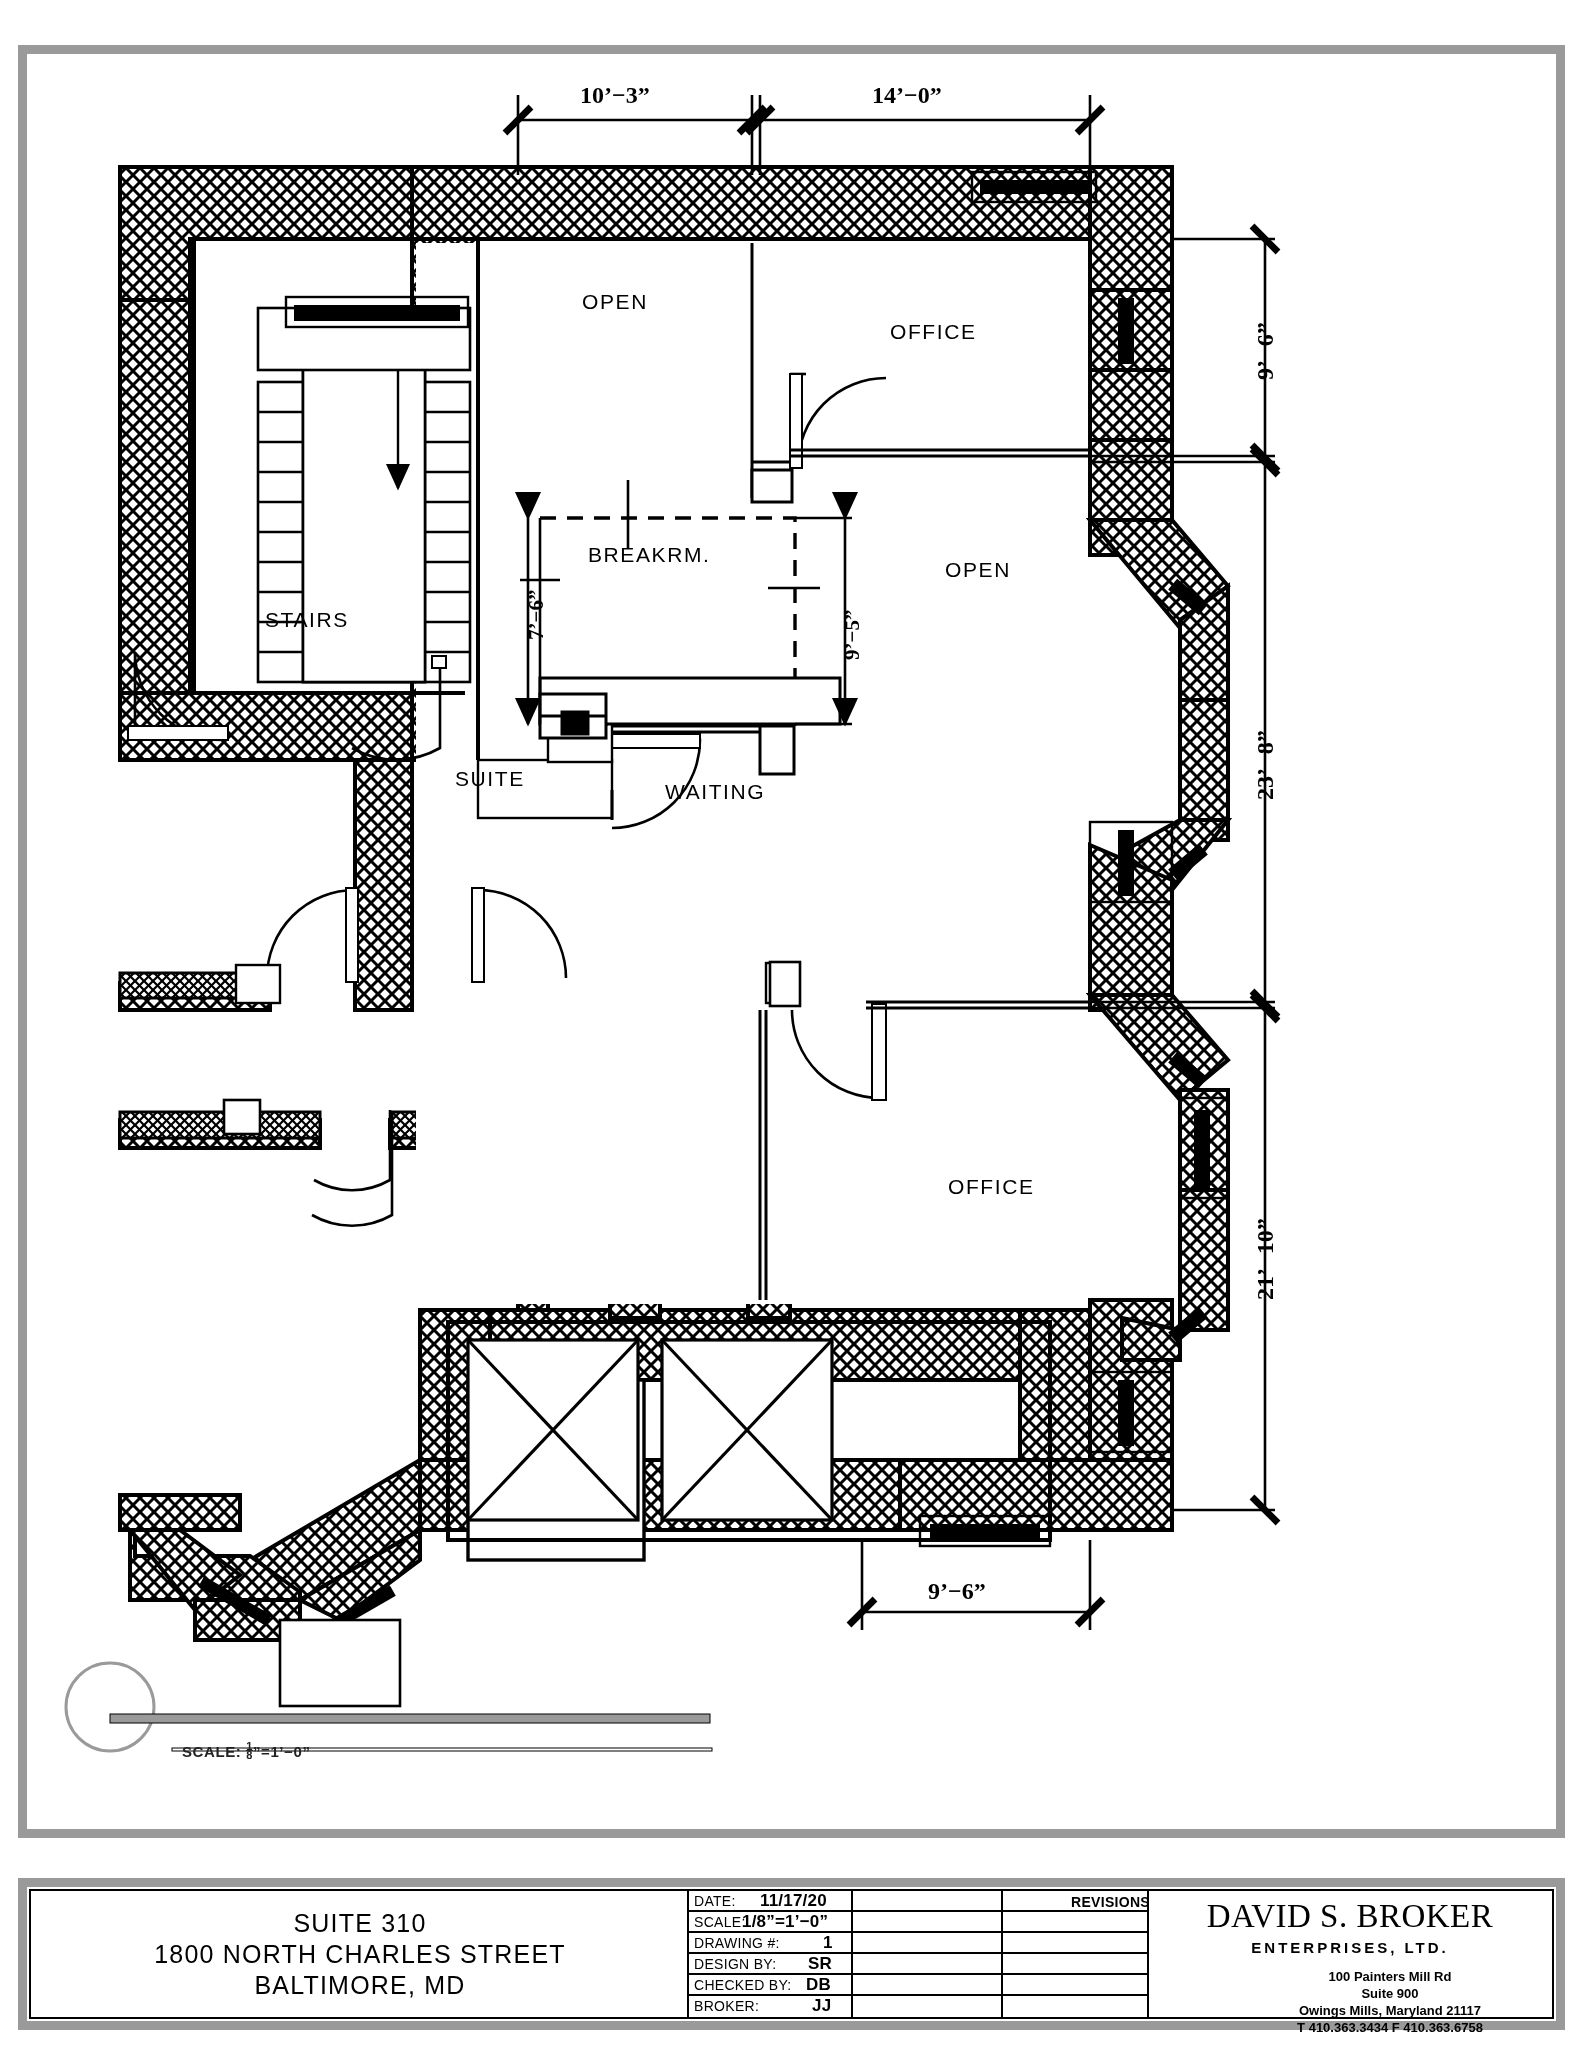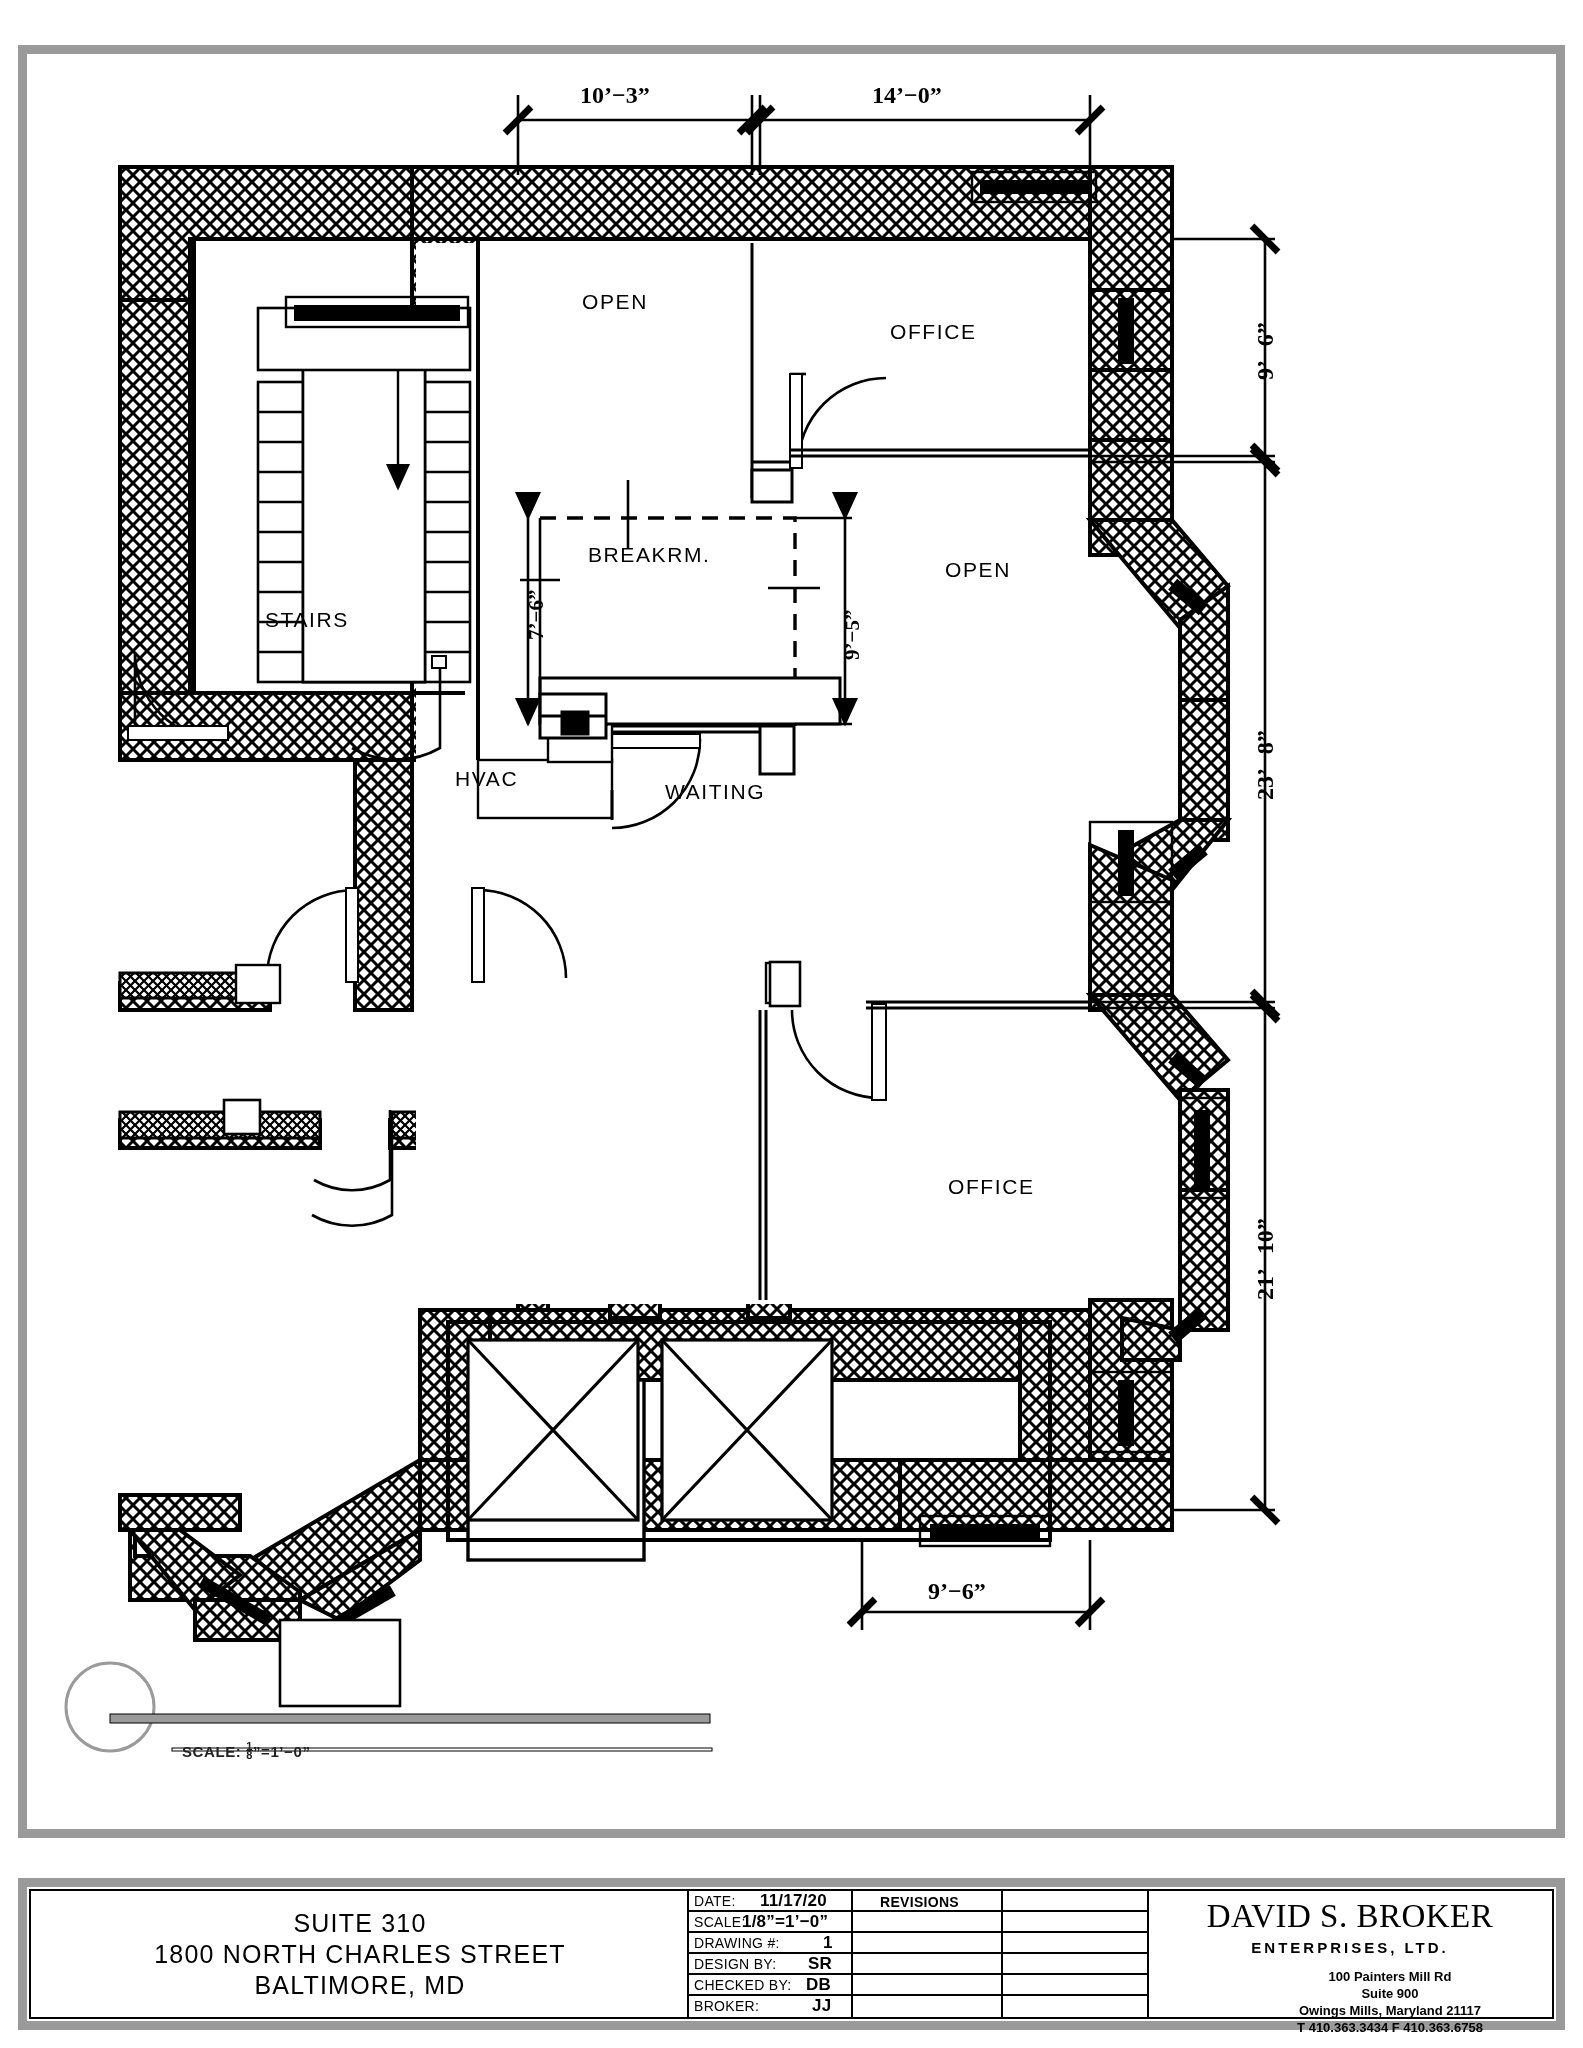--- a/index.html
+++ b/index.html
@@ -412,21 +412,21 @@
       <rect x="110" y="1714" width="600" height="9" fill="#9a9a9a"></rect>
       <rect x="172" y="1748" width="540" height="3" fill="#ffffff"></rect>
     </g>
   </svg>
 
   <div class="pl-label" style="left:582px; top:290px;">OPEN</div>
   <div class="pl-label" style="left:890px; top:320px;">OFFICE</div>
   <div class="pl-label" style="left:265px; top:608px;">STAIRS</div>
   <div class="pl-label" style="left:588px; top:543px;">BREAKRM.</div>
   <div class="pl-label" style="left:945px; top:558px;">OPEN</div>
-  <div class="pl-label" style="left:455px; top:767px;">HVAC</div>
+  <div class="pl-label" style="left:455px; top:767px;">SUITE</div>
   <div class="pl-label" style="left:665px; top:780px;">WAITING</div>
   <div class="pl-label" style="left:948px; top:1175px;">OFFICE</div>
 
   <div class="dim-label" style="left:580px; top:82px;">10’−3”</div>
   <div class="dim-label" style="left:872px; top:82px;">14’−0”</div>
 
   <div class="dim-label vert" style="left:1252px; top:380px;">9’−6”</div>
   <div class="dim-label vert" style="left:1252px; top:800px;">23’−8”</div>
   <div class="dim-label vert" style="left:1252px; top:1300px;">21’−10”</div>
 
@@ -477,21 +477,21 @@
   <div class="tb-text tb-lbl" style="left:694px; top:1977px;">CHECKED BY:</div>
   <div class="tb-text tb-lbl" style="left:694px; top:1998px;">BROKER:</div>
 
   <div class="tb-text tb-val" style="left:760px; top:1891px;">11/17/20</div>
   <div class="tb-text tb-val" style="left:742px; top:1912px;">1/8”=1’−0”</div>
   <div class="tb-text tb-val" style="left:823px; top:1933px;">1</div>
   <div class="tb-text tb-val" style="left:808px; top:1954px;">SR</div>
   <div class="tb-text tb-val" style="left:806px; top:1975px;">DB</div>
   <div class="tb-text tb-val" style="left:812px; top:1996px;">JJ</div>
 
-  <div class="tb-text tb-rev" style="left:880px; top:1894px; width:270px; text-align:left;">REVISIONS</div>
+  <div class="tb-text tb-rev" style="left:880px; top:1894px; width:270px; text-align:right;">REVISIONS</div>
 
   <div style="position:absolute; left:1150px; top:1898px; width:400px;">
     <div class="brand-name">DAVID S. BROKER</div>
     <div class="brand-sub" style="margin-top:4px;">ENTERPRISES, LTD.</div>
     <div class="brand-addr" style="margin-top:12px;">
       <div>100 Painters Mill Rd</div>
       <div>Suite 900</div>
       <div>Owings Mills, Maryland 21117</div>
       <div>T 410.363.3434        F 410.363.6758</div>
     </div>

